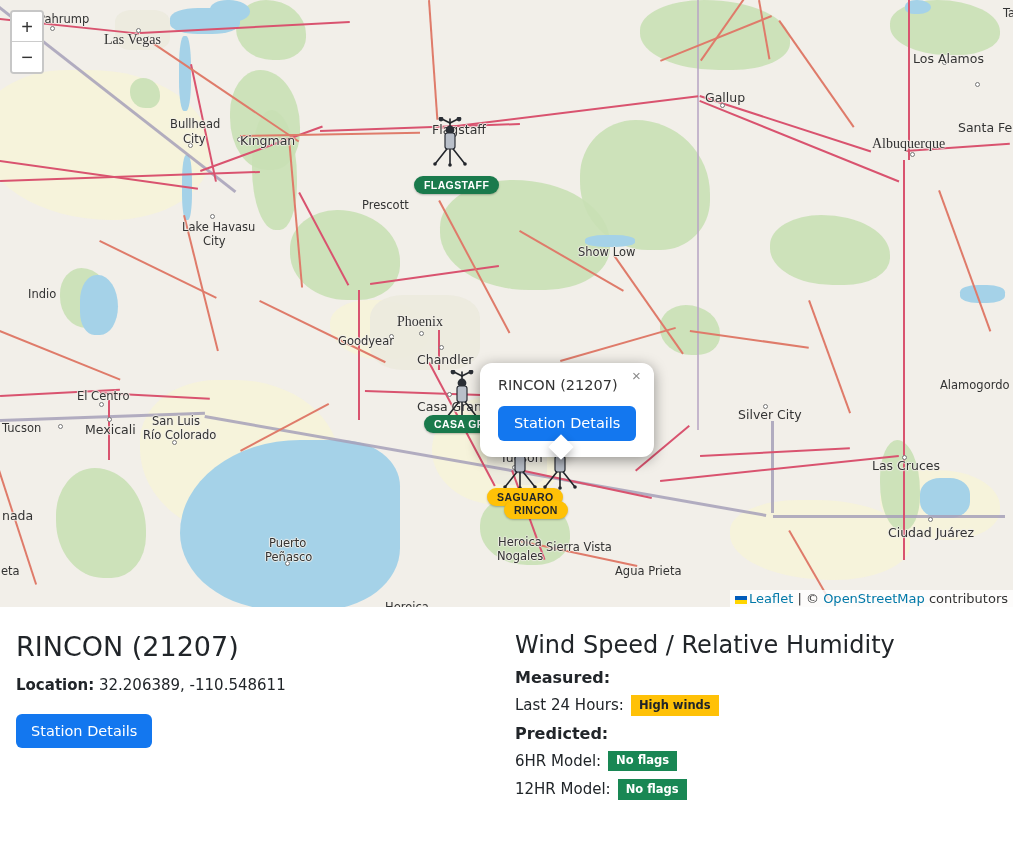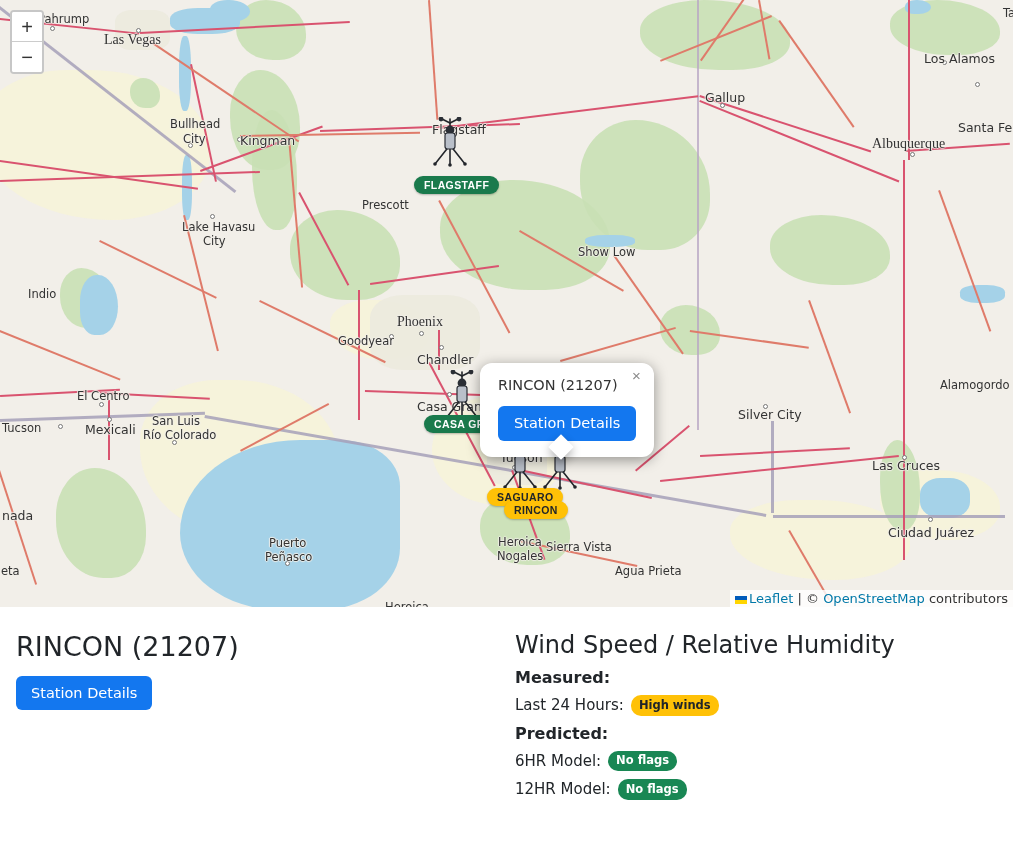--- a/index.html
+++ b/index.html
@@ -234,21 +234,21 @@
     align-items: center;
     margin-bottom: 8px;
     font-size: 15px;
     color: #212529;
     font-family: "DejaVu Sans", sans-serif;
   }
   .flag-row .rlabel { margin-right: 7px; }
   .badge {
     display: inline-block;
     padding: 2.5px 8px;
-    border-radius: 10px;
+    border-radius: 0;
     font-size: 11.5px;
     font-weight: bold;
     font-family: "DejaVu Sans", sans-serif;
     line-height: 1.35;
   }
   .badge-warn { background: #ffc107; color: #212529; }
   .badge-ok   { background: #198754; color: #ffffff; }
 </style>
 </head>
 <body>
@@ -398,21 +398,21 @@
       <div class="city city-md" style="left: 417px; top: 399px;">Casa Grande</div>
       <div class="city-dot" style="left: 512px; top: 465px;"></div>
       <div class="city city-md" style="left: 500px; top: 450px;">Tucson</div>
       <div class="city city-sm" style="left: 498px; top: 535px;">Heroica</div>
       <div class="city city-sm" style="left: 497px; top: 549px;">Nogales</div>
       <div class="city city-sm" style="left: 546px; top: 540px;">Sierra Vista</div>
       <div class="city city-sm" style="left: 615px; top: 564px;">Agua Prieta</div>
       <div class="city-dot" style="left: 720px; top: 103px;"></div>
       <div class="city city-md" style="left: 705px; top: 90px;">Gallup</div>
       <div class="city-dot" style="left: 942px; top: 60px;"></div>
-      <div class="city city-md" style="left: 913px; top: 51px; margin-left: 11px;">Los Alamos</div>
+      <div class="city city-md" style="left: 913px; top: 51px;">Los Alamos</div>
       <div class="city-dot" style="left: 975px; top: 82px;"></div>
       <div class="city city-md" style="left: 958px; top: 88px; margin-top: 32px;">Santa Fe</div>
       <div class="city-dot" style="left: 910px; top: 152px;"></div>
       <div class="city city-lg" style="left: 872px; top: 136px;">Albuquerque</div>
       <div class="city city-sm" style="left: 1003px; top: 6px;">Ta</div>
       <div class="city city-sm" style="left: 940px; top: 378px;">Alamogordo</div>
       <div class="city-dot" style="left: 763px; top: 404px;"></div>
       <div class="city city-md" style="left: 738px; top: 407px;">Silver City</div>
       <div class="city-dot" style="left: 902px; top: 455px;"></div>
       <div class="city city-md" style="left: 872px; top: 458px;">Las Cruces</div>
@@ -512,20 +512,24 @@
 
   <div id="attribution">
     <span class="ua-flag"></span><a href="#">Leaflet</a><span> | </span><span>© </span><a href="#">OpenStreetMap</a><span> contributors</span>
   </div>
 </div>
 
 <div id="info">
 
   <div id="info-left">
     <h1 id="station-title">RINCON (21207)</h1>
+    <div class="loc-line">
+      <b>Location:</b>
+      <span>32.206389, -110.548611</span>
+    </div>
     <button id="details-button">Station Details</button>
   </div>
 
   <div id="info-right">
     <h2 id="panel-title">Wind Speed / Relative Humidity</h2>
     <div class="group-head">Measured:</div>
     <div id="measured-rows">
         <div class="flag-row">
           <span class="rlabel">Last 24 Hours:</span>
           <span class="badge badge-warn">High winds</span>

